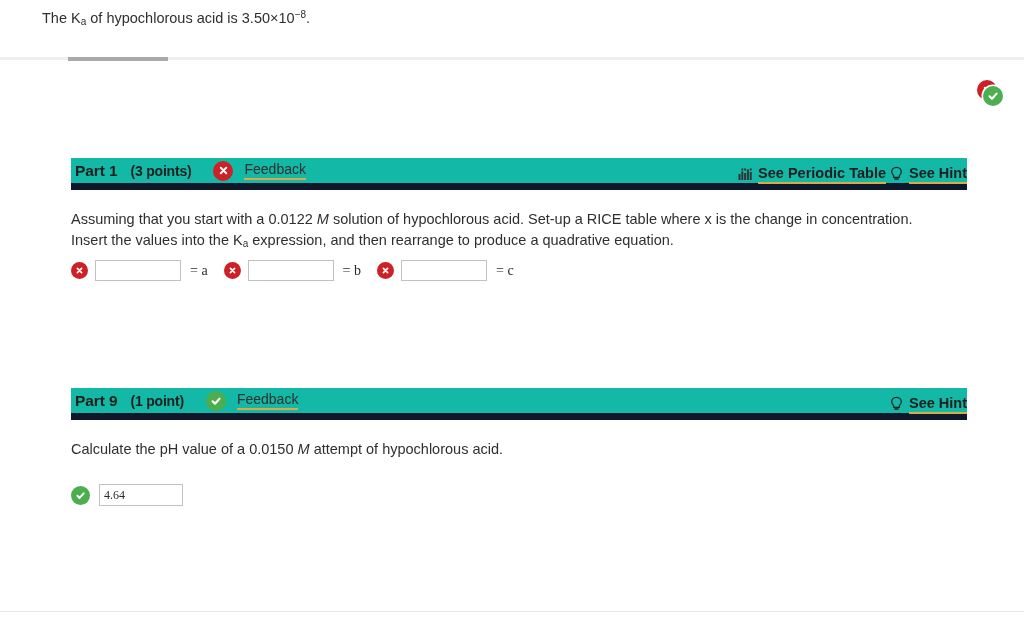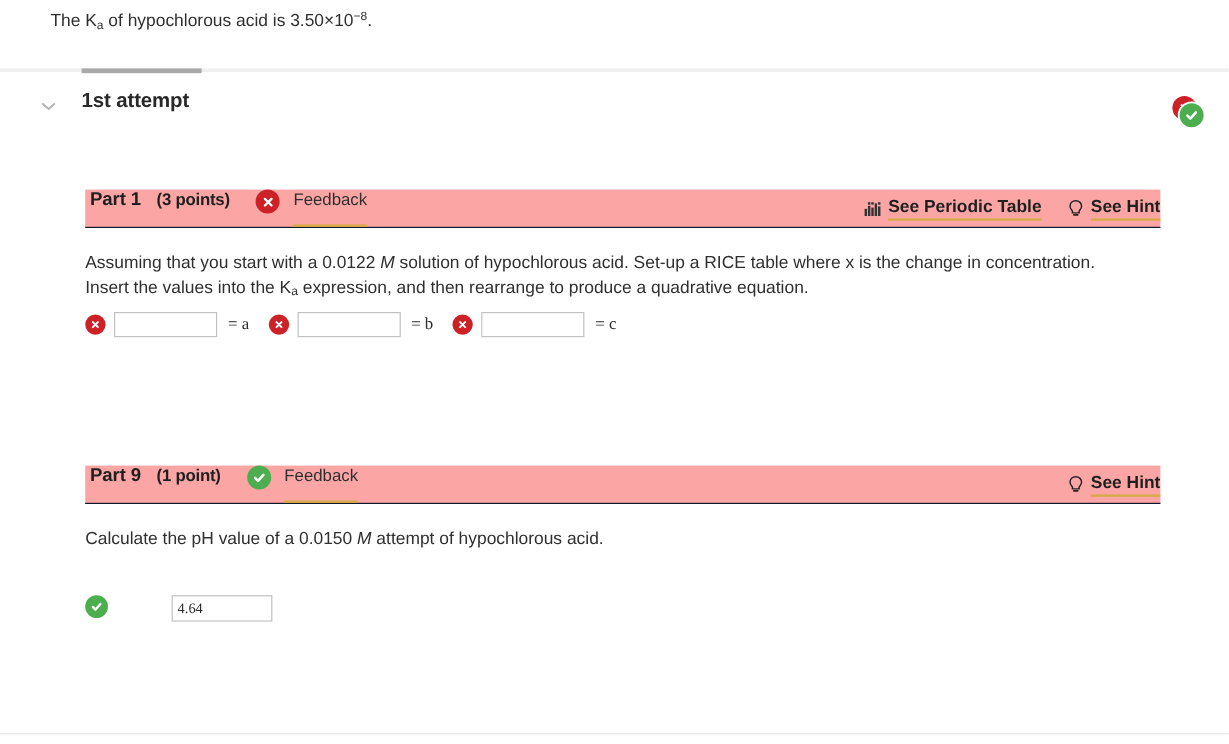--- a/index.html
+++ b/index.html
@@ -58,44 +58,44 @@
   .badge svg { display:block; }
   .badge-red  { background: #cc2127; }
   .badge-green{ background: #4cae4f; }
   .s-red  { left: 3px;  top: 2px;  width: 20px; height: 20px; }
   .s-green{ left: 9px;  top: 8px;  width: 20px; height: 20px; }
 
   
   .part { position: absolute; left: 71px; width: 896px; }
   .part-header {
     position: relative; height: 32px;
-    background: #fca5a5;
-    border-bottom: 1px solid #0f172a;
-    display: flex; 
+    background: #14b8a6;
+    border-bottom: 7px solid #0f172a;
+    display: flex; align-items: center;
   }
   .part-name {
     font-size: 15.5px; font-weight: bold; color: #1f1f1f;
     margin-left: 4px; letter-spacing: -0.1px;
   }
   .part-points {
     font-size: 14px; font-weight: bold; color: #1f1f1f;
     margin-left: 13px; letter-spacing: -0.2px;
   }
   .hdr-badge {
     margin-left: 22px; width: 20px; height: 20px; border-radius: 50%;
     display:flex; align-items:center; justify-content:center; flex: none;
   }
   .feedback-link {
     margin-left: 11px;
     font-size: 14px; color: #2f2f2f; text-decoration: none;
     border-bottom: 2px solid #d9ab48; padding-bottom: 1px; cursor: pointer;
   }
   .hdr-right {
     position: absolute; right: 0; top: 0; height: 32px;
-    display: flex; align-items: center; gap: 20px;
+    display: flex; align-items: center; gap: 2px;
   }
   .hdr-tool { display: flex; align-items: center; cursor: pointer; }
   .hdr-tool .ico { width: 17px; height: 17px; margin-right: 4px; display:flex; align-items:center; justify-content:center; }
   .hdr-tool .ico svg { display:block; }
   .hdr-tool .txt {
     font-size: 14.5px; color: #1f1f1f; font-weight: 600;
     border-bottom: 2px solid #d9ab48; padding-bottom: 1px;
   }
 
   
@@ -120,21 +120,21 @@
     border: 1px solid #c2c2c2; background: #fff;
     font-family: "Liberation Serif", serif; font-size: 12px;
     color: #2b2b2b; padding: 0 4px; outline: none;
   }
   .eq-label {
     margin-left: 9px; margin-right: 16px;
     font-family: "Liberation Serif", serif; font-size: 14px; color: #2b2b2b;
   }
   .eq-label.last { margin-right: 0; }
 
-  .single-row { display: flex; margin-top: 36px; gap: 44px; }
+  .single-row { display: flex; align-items: center; margin-top: 24px; }
   .single-row .mini-badge { width: 19px; height: 19px; }
   .single-input {
     width: 84px; height: 22px; margin-left: 9px;
     border: 1px solid #c2c2c2; background: #fff;
     font-family: "Liberation Serif", serif; font-size: 12px;
     color: #2b2b2b; padding: 0 4px; outline: none;
   }
 
   .bottom-rule {
     position: absolute; left: 0; top: 611px; width: 1024px; height: 1px;
@@ -147,28 +147,20 @@
 <div class="page">
 
   <div class="intro">
     <span>The K</span><sub>a</sub><span> of hypochlorous acid is 3.50×10</span><sup>−8</sup><span>.</span>
   </div>
 
   <div class="rule">
     <div class="rule-fill"></div>
   </div>
 
-  <div class="attempt-row">
-    <div class="chevron">
-      <svg width="15" height="15" viewBox="0 0 16 16">
-          <path d="M3 6 L8 10.5 L13 6" fill="none" stroke="#b3b3b3" stroke-width="1.8" stroke-linecap="round" stroke-linejoin="round"></path>
-        </svg>
-    </div>
-    <div class="attempt-title">1st attempt</div>
-  </div>
 
   <div class="attempt-status">
     <div class="badge badge-red s-red">
       <svg width="11" height="11" viewBox="0 0 12 12">
           <path d="M3 3 L9 9 M9 3 L3 9" stroke="#fff" stroke-width="2.1" stroke-linecap="round"></path>
         </svg>
     </div>
     <div class="badge badge-green s-green">
       <svg width="12" height="12" viewBox="0 0 12 12">
           <path d="M2.5 6.3 L5 8.8 L9.6 3.6" fill="none" stroke="#fff" stroke-width="2.1" stroke-linecap="round" stroke-linejoin="round"></path>

